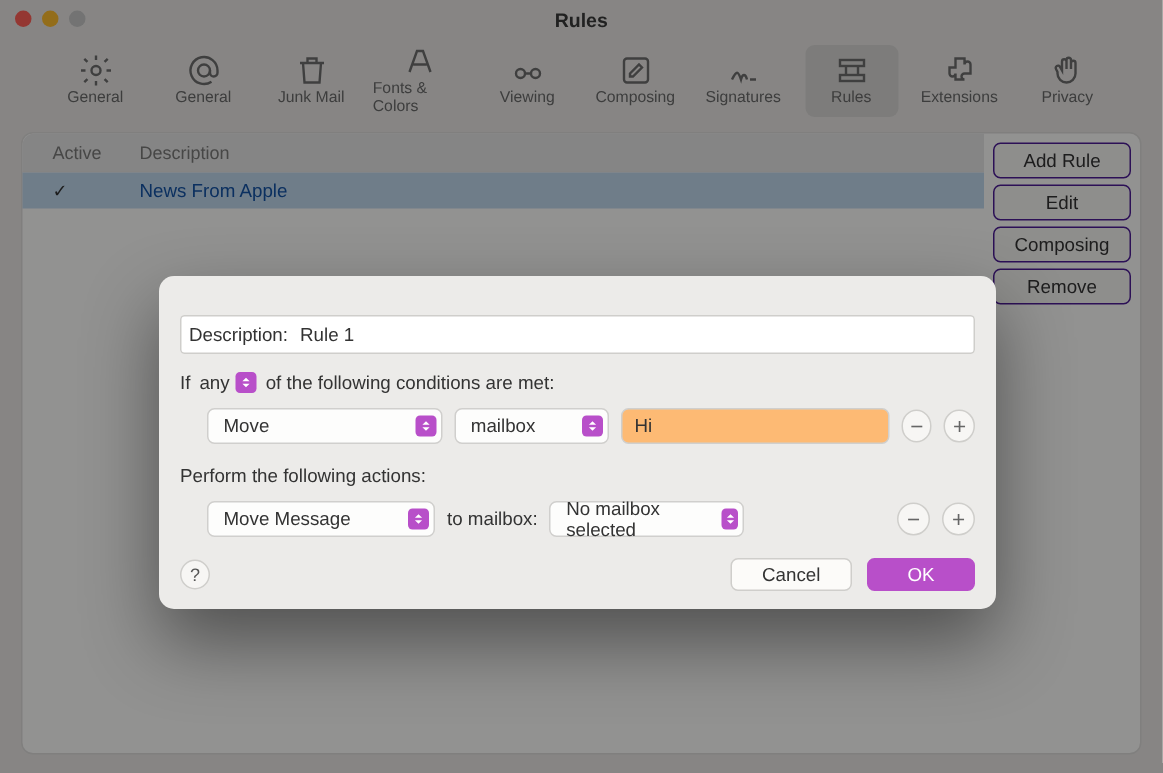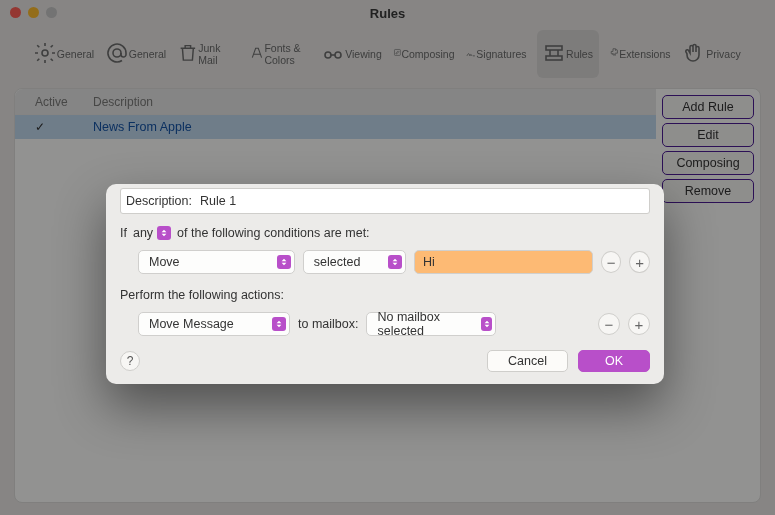--- a/index.html
+++ b/index.html
@@ -37,21 +37,21 @@
   }
   
   .toolbar {
     height: 56px;
     display: flex;
     justify-content: center;
     align-items: center;
     gap: 10px;
   }
   .tb-item {
-    display: flex; flex-direction: row; align-items: center; justify-content: center;
+    display: flex; flex-direction: column; align-items: center; justify-content: center;
     width: 62px; height: 48px; border-radius: 6px; color: #6a6a6a;
     font-size: 10.5px;
   }
   .tb-item.active { background: #d8d6d4; }
   .tb-icon { width: 24px; height: 18px; display:flex; align-items:center; justify-content:center; margin-bottom: 3px; }
   .tb-icon svg { stroke: #6d6d6d; fill: none; stroke-width: 1.6; }
   
   .content {
     position: absolute;
     top: 88px; left: 14px; right: 14px; bottom: 12px;
@@ -93,21 +93,21 @@
   }
   
   .sheet {
     position: absolute;
     z-index: 100;
     left: 106px; top: 184px;
     width: 558px;
     background: #ecebe9;
     border-radius: 10px;
     box-shadow: 0 22px 50px rgba(0,0,0,0.45);
-    padding: 4px 14px 12px 14px;
+    padding: 26px 14px 12px 14px;
   }
   .desc-row {
     background: #fff;
     border-radius: 3px;
     padding: 4px 6px;
     box-shadow: 0 0 0 1px #cfcecb inset;
     margin-bottom: 12px;
     gap: 8px;
     display: flex;
     align-items: center;
@@ -330,21 +330,21 @@
   <div class="cond-row">
     <div class="popup popup-from">
       <span>Move</span>
       <span class="caret">
           <svg viewBox="0 0 10 10">
             <path d="M2 4l3-3 3 3M2 6l3 3 3-3"></path>
           </svg>
         </span>
     </div>
     <div class="popup popup-contains">
-      <span>selected</span>
+      <span>mailbox</span>
       <span class="caret">
           <svg viewBox="0 0 10 10">
             <path d="M2 4l3-3 3 3M2 6l3 3 3-3"></path>
           </svg>
         </span>
     </div>
     <input class="text-input" value="Hi" style="">
     <div class="round-btn">−</div>
     <div class="round-btn">+</div>
   </div>

